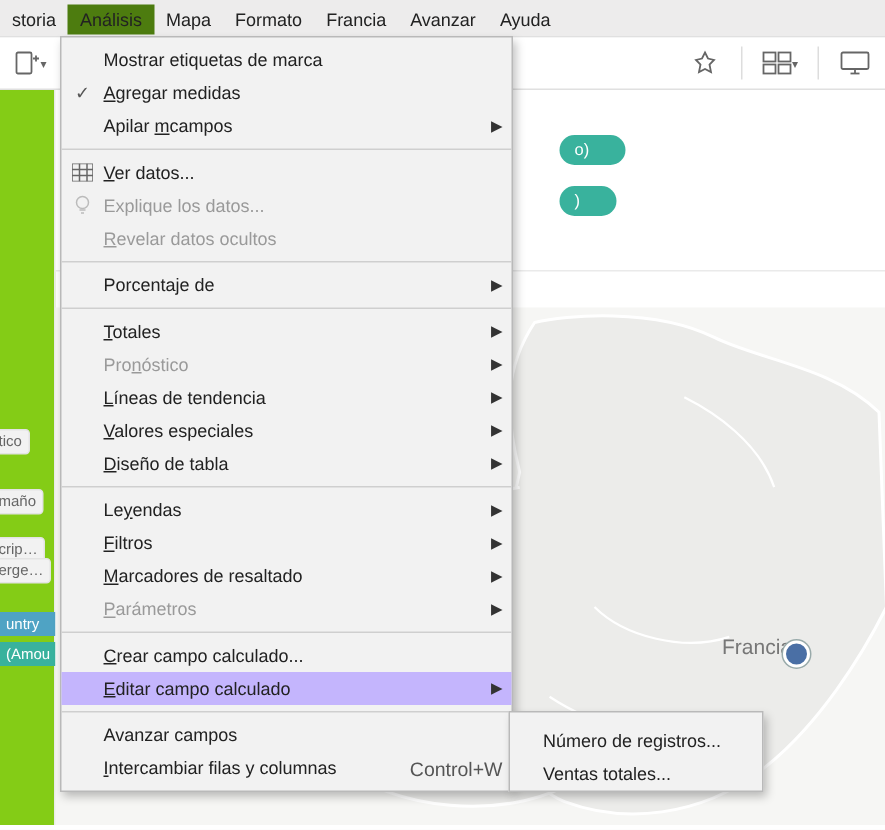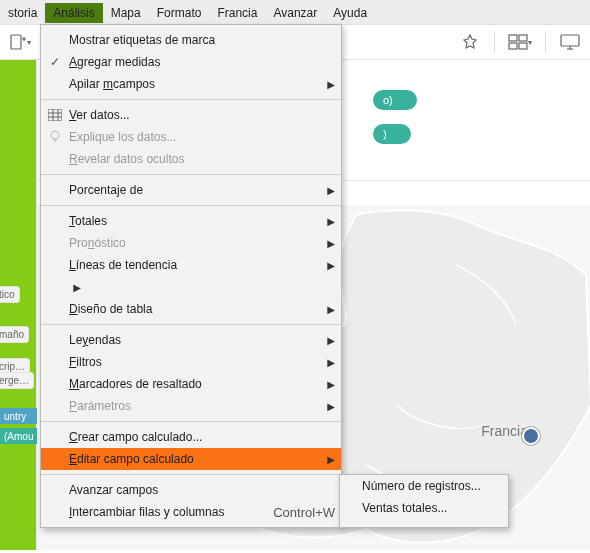--- a/index.html
+++ b/index.html
@@ -21,30 +21,30 @@
 .pill.ntry{left:-6px;top:405px;background:#4fa3c4;width:36px;font-size:10px;border-radius:3px;height:16px}
 .pill.amou{left:-6px;top:425px;background:#39b29d;width:40px;font-size:10px;border-radius:3px;height:16px}
 .mapwrap{flex:1;position:relative;background:#fff}
 .mapwrap .topstrip{height:120px;border-bottom:1px solid #eaeaea;background:#fff;position:relative}
 .mapwrap .maparea{position:absolute;top:145px;left:0;right:0;bottom:0;background:#f7f7f5;overflow:hidden}
 .mapwrap .maparea svg{position:absolute;inset:0}
 .mapwrap .maplabel{position:absolute;right:62px;top:218px;color:#777;font-size:14px}
 .mapwrap .mapdot{position:absolute;right:50px;top:222px;width:14px;height:14px;border-radius:50%;background:#4a6fa5;border:2px solid #fff;box-shadow:0 0 0 1px #9aa}
 .dropdown{position:absolute;left:40px;top:24px;width:300px;background:#f2f2f2;border:1px solid #b9b9b9;box-shadow:2px 3px 6px rgba(0,0,0,.25);padding:4px 0;z-index:50}
 .dropdown .row{display:flex;align-items:center;height:22px;padding:0 6px 0 0;cursor:default}
-.dropdown .row.highlight{background:#f97316}
+.dropdown .row.highlight{background:#c4b5fd}
 .dropdown .row.disabled{color:#9a9a9a}
 .dropdown .iconcell{width:28px;display:flex;justify-content:center;color:#555}
 .dropdown .label{flex:1;white-space:nowrap}
 .dropdown .label u{text-decoration:underline}
 .dropdown .arrow{width:12px;text-align:right;color:#333;font-size:10px}
 .dropdown .shortcut{color:#555;font-size:13px;padding-left:10px}
 .dropdown hr{border:none;border-top:1px solid #cfcfcf;margin:4px 0}
 .submenu{position:absolute;left:339px;top:474px;width:168px;background:#f2f2f2;border:1px solid #b9b9b9;box-shadow:2px 3px 6px rgba(0,0,0,.25);padding:4px 0;z-index:60}
-.submenu .row{display:flex;align-items:flex-start;height:22px;padding:0 10px 0 22px;cursor:default}
+.submenu .row{display:flex;align-items:flex-end;height:22px;padding:0 10px 0 22px;cursor:default}
 .green-pill-shelf{position:absolute;left:336px}
 </style>
 </head>
 <body>
 
 <div class="menubar">
   <span class="item">storia</span>
   <span class="item active">Análisis</span>
   <span class="item">Mapa</span>
   <span class="item">Formato</span>
@@ -177,20 +177,21 @@
       <span class="label"><span>Pro</span><u>n</u><span>óstico</span></span>
       <span class="arrow">▶</span>
     </div>
   <div class="row">
       <span class="iconcell"></span>
       <span class="label"><u>L</u><span>íneas de tendencia</span></span>
       <span class="arrow">▶</span>
     </div>
   <div class="row">
       <span class="iconcell"></span>
+      <span class="label"><u>V</u><span>alores especiales</span></span>
       <span class="arrow">▶</span>
     </div>
   <div class="row">
       <span class="iconcell"></span>
       <span class="label"><u>D</u><span>iseño de tabla</span></span>
       <span class="arrow">▶</span>
     </div>
   <hr>
   <div class="row">
       <span class="iconcell"></span>

